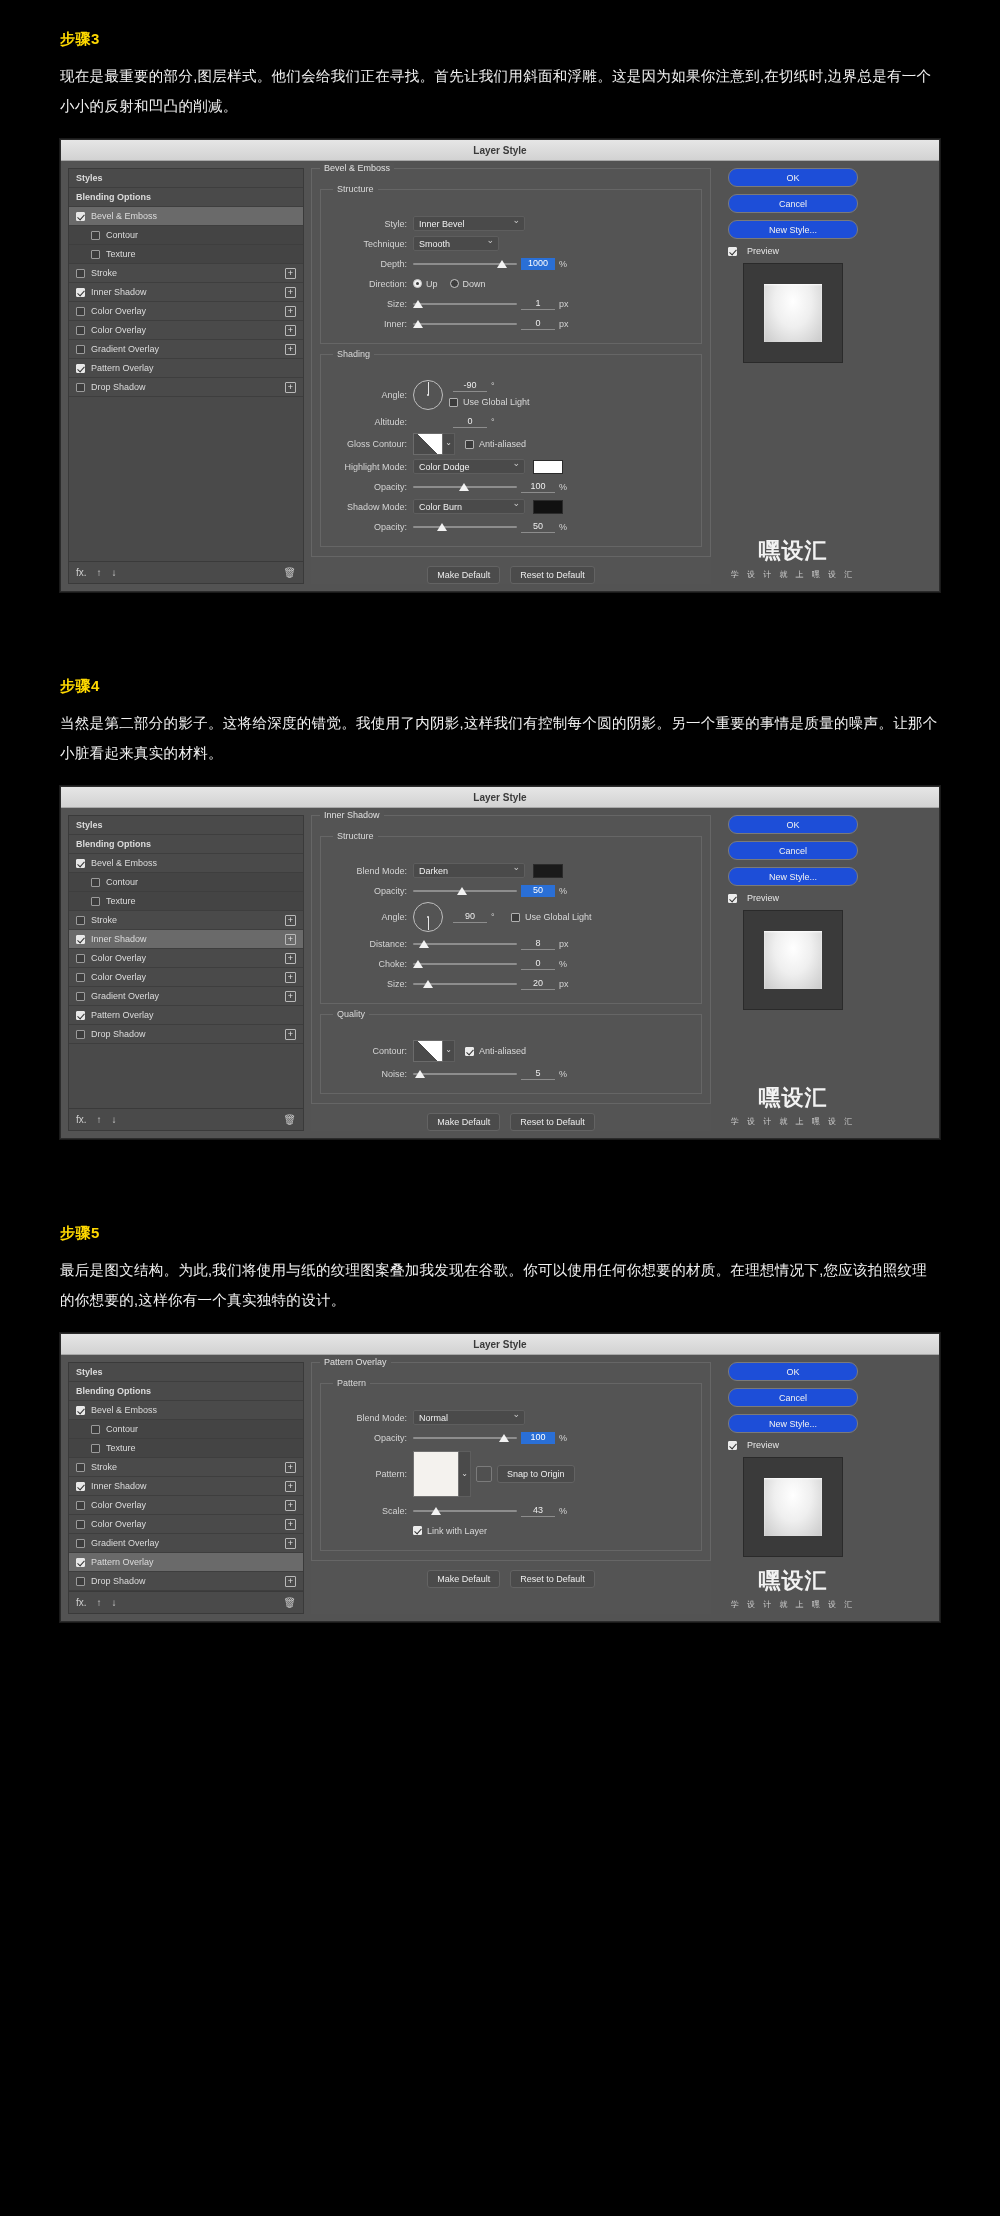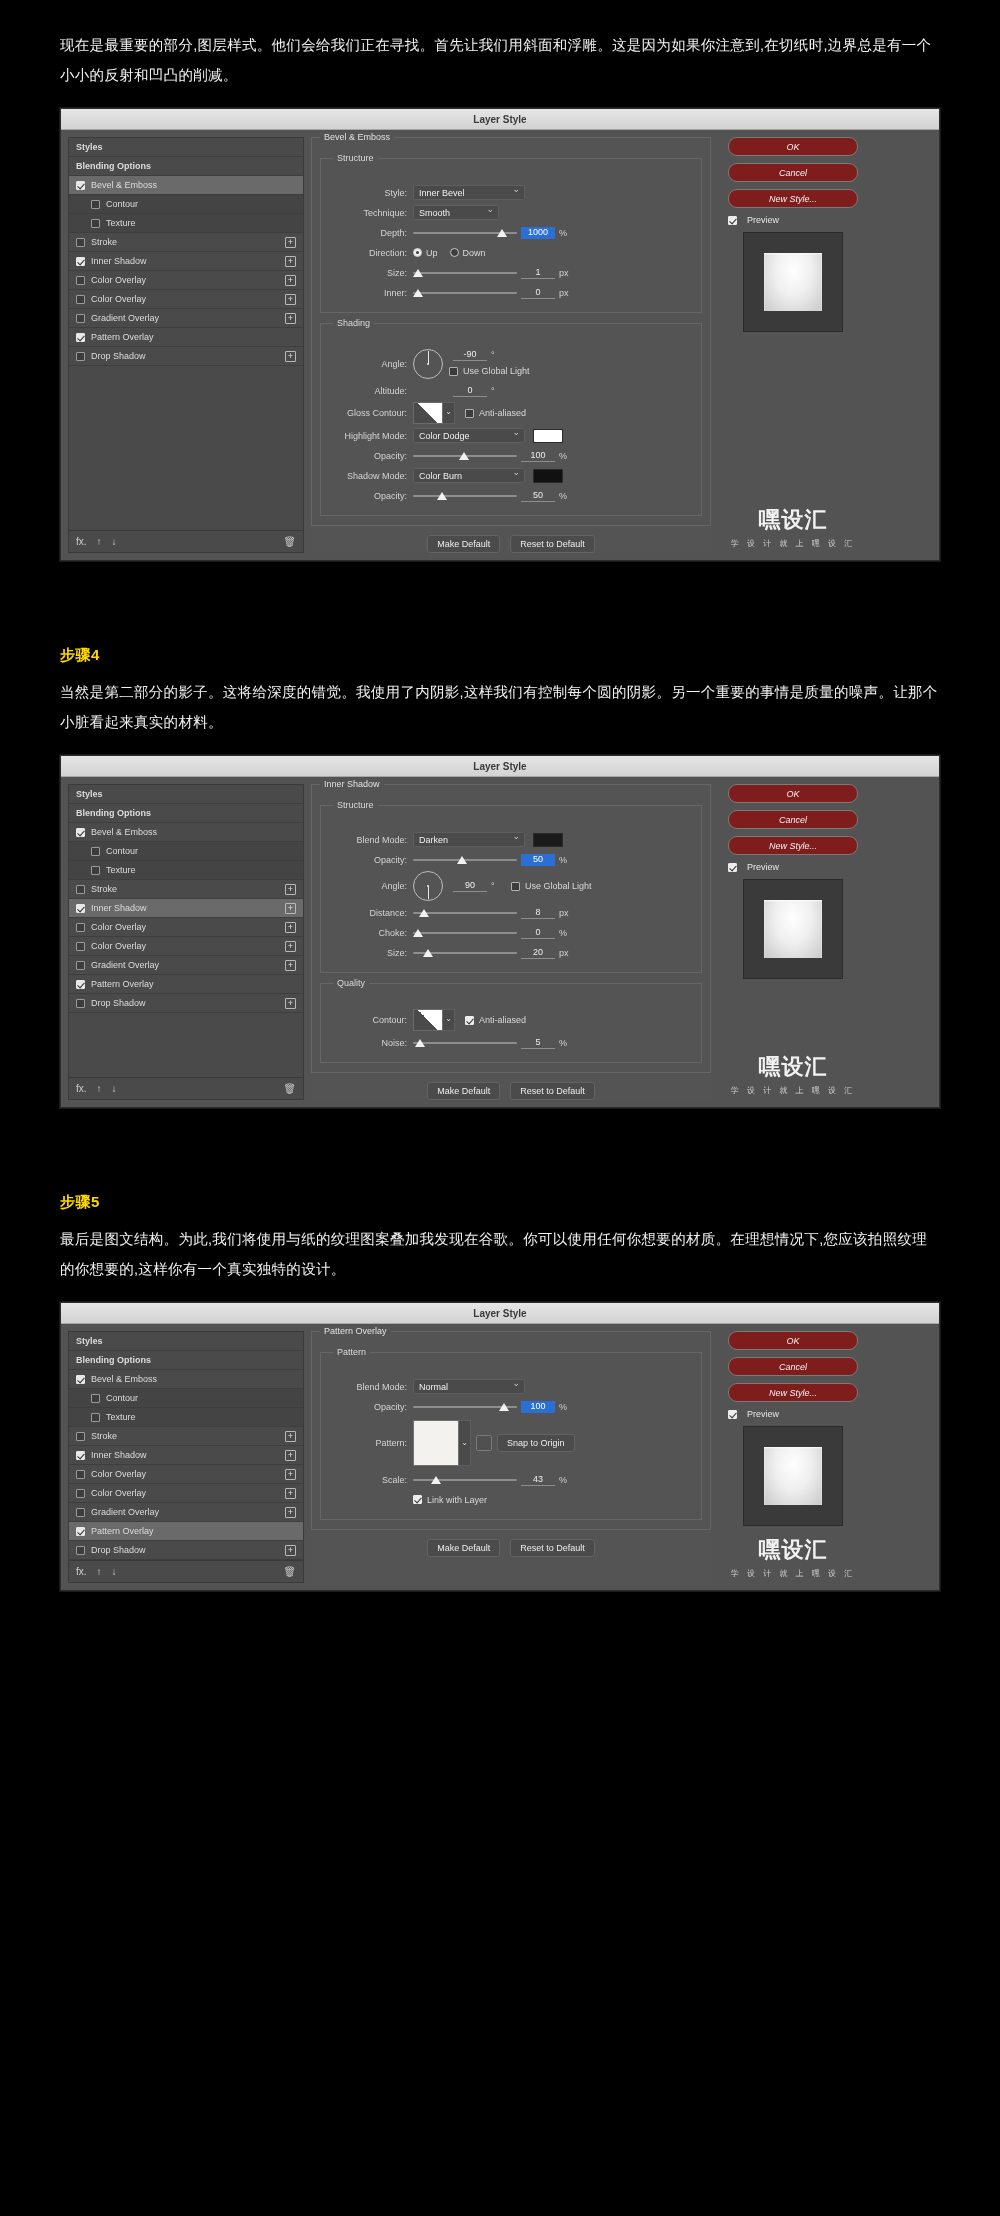--- a/index.html
+++ b/index.html
@@ -339,29 +339,28 @@
   .ps-right {
     width: 150px;
     display: flex;
     flex-direction: column;
     align-items: center;
     gap: 7px;
   }
   .side-btn {
     width: 130px;
     height: 19px;
-    background: #7f1d1d;
+    background: #1d4ed8;
     border: 1px solid #7a7a7a;
     border-radius: 9px;
     color: #f2f2f2;
     font-size: 9px;
     display: flex;
     align-items: center;
     justify-content: center;
-    font-style: italic;
   }
   .preview-row {
     display: flex;
     align-items: center;
     gap: 5px;
     width: 130px;
     font-size: 9px;
     color: #e6e6e6;
   }
   .preview-box {
@@ -396,20 +395,21 @@
     margin-top: 3px;
   }
   .spacer-lg { height: 55px; }
 </style>
 </head>
 <body>
 
 <div class="page">
 
   <div class="step-block">
+    <div class="step-title">步骤3</div>
     <div class="step-para">现在是最重要的部分,图层样式。他们会给我们正在寻找。首先让我们用斜面和浮雕。这是因为如果你注意到,在切纸时,边界总是有一个小小的反射和凹凸的削减。</div>
   </div>
 
   <div class="ps-dialog">
     <div class="ps-titlebar">Layer Style</div>
     <div class="ps-body">
 
       <div class="ps-left">
         <div class="fx-list">
           <div class="fx-row header">

